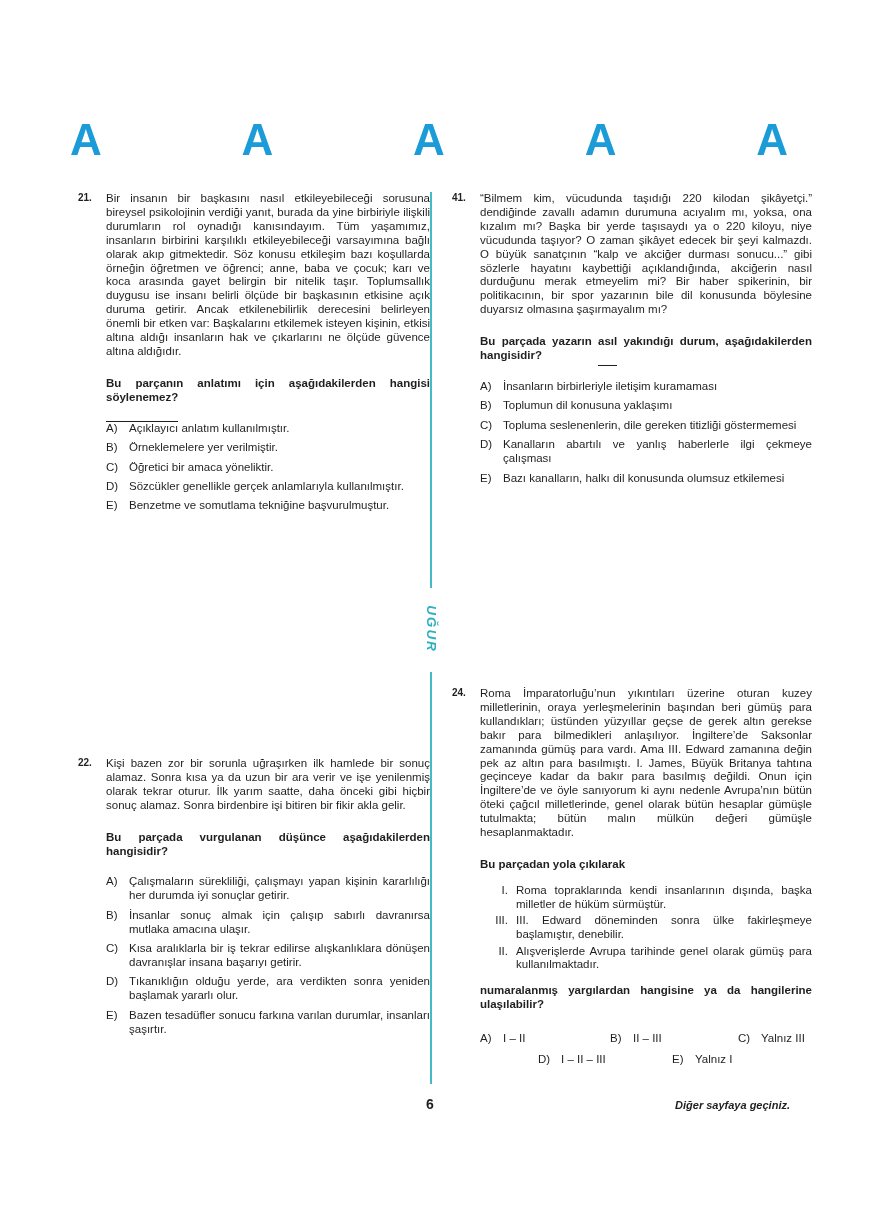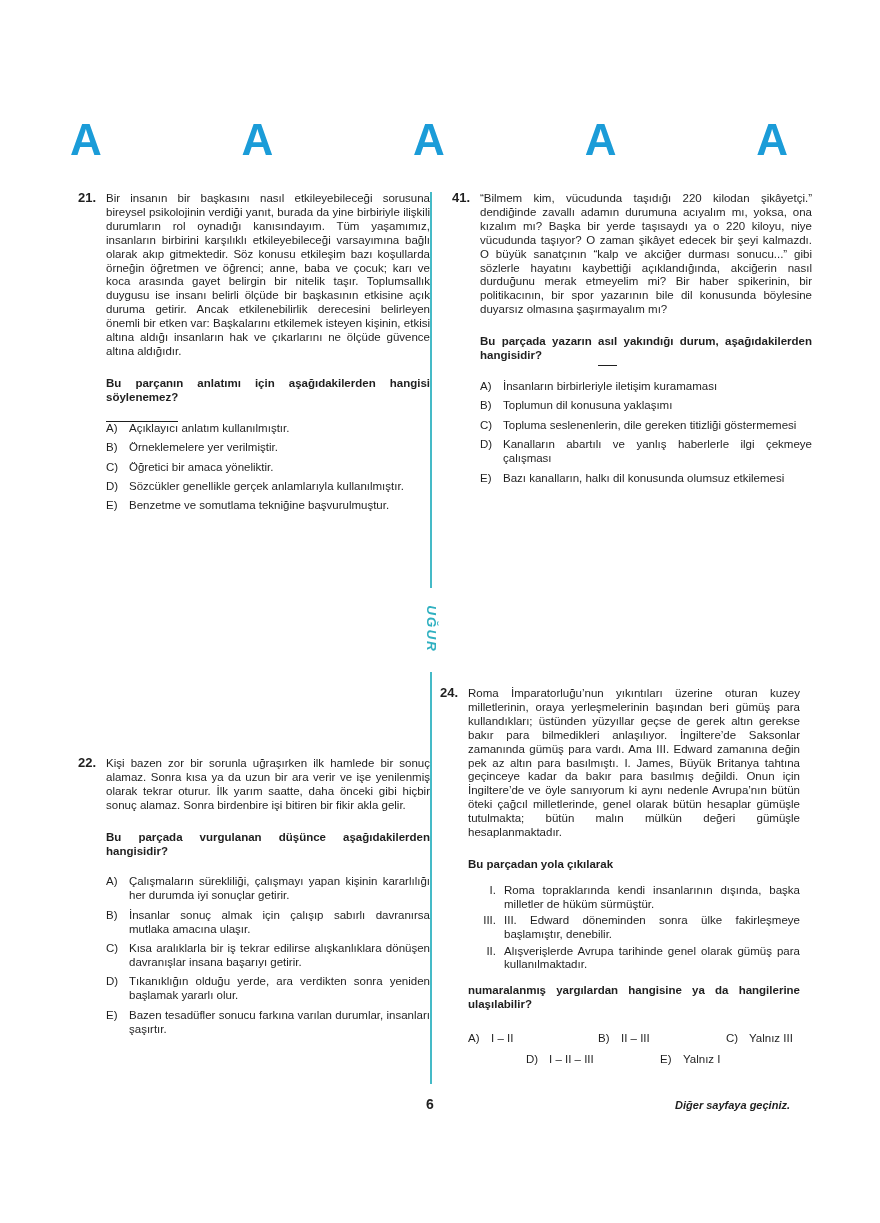--- a/index.html
+++ b/index.html
@@ -16,22 +16,22 @@
   .divider.seg2{top:672px;height:412px;}
   .watermark{
     position:absolute;left:431px;top:629px;transform:translate(-50%,-50%) rotate(90deg);
     font-size:13.5px;font-style:italic;font-weight:700;letter-spacing:2px;color:#2fb0c0;white-space:nowrap;
   }
   
   .question{position:absolute;font-size:11.5px;line-height:13.9px;}
   .q21{left:78px;top:192px;width:352px;}
   .q22{left:78px;top:757px;width:352px;}
   .q23{left:452px;top:192px;width:360px;}
-  .q24{left:440px;top:687px;width:360px;}
-  .qnum{position:absolute;left:0;top:-1px;font-size:13px;font-weight:700;}
+  .q24{left:452px;top:687px;width:360px;}
+  .qnum{position:absolute;left:0;top:-1px;font-size:10px;font-weight:700;}
   .qbody{margin-left:28px;}
   .q21 .qbody,.q22 .qbody{width:324px;}
   .q23 .qbody,.q24 .qbody{width:332px;}
   .passage{margin:0 0 18px 0;text-align:justify;}
   .stem{margin:0 0 17px 0;font-weight:700;text-align:justify;}
   .ul{border-bottom:1.2px solid #1f1f1f;padding-bottom:18px;}
   .opts{}
   .opt{display:flex;margin-bottom:5.5px;}
   .opt-label{flex:0 0 23px;}
   .opt-text{flex:1;text-align:justify;}

